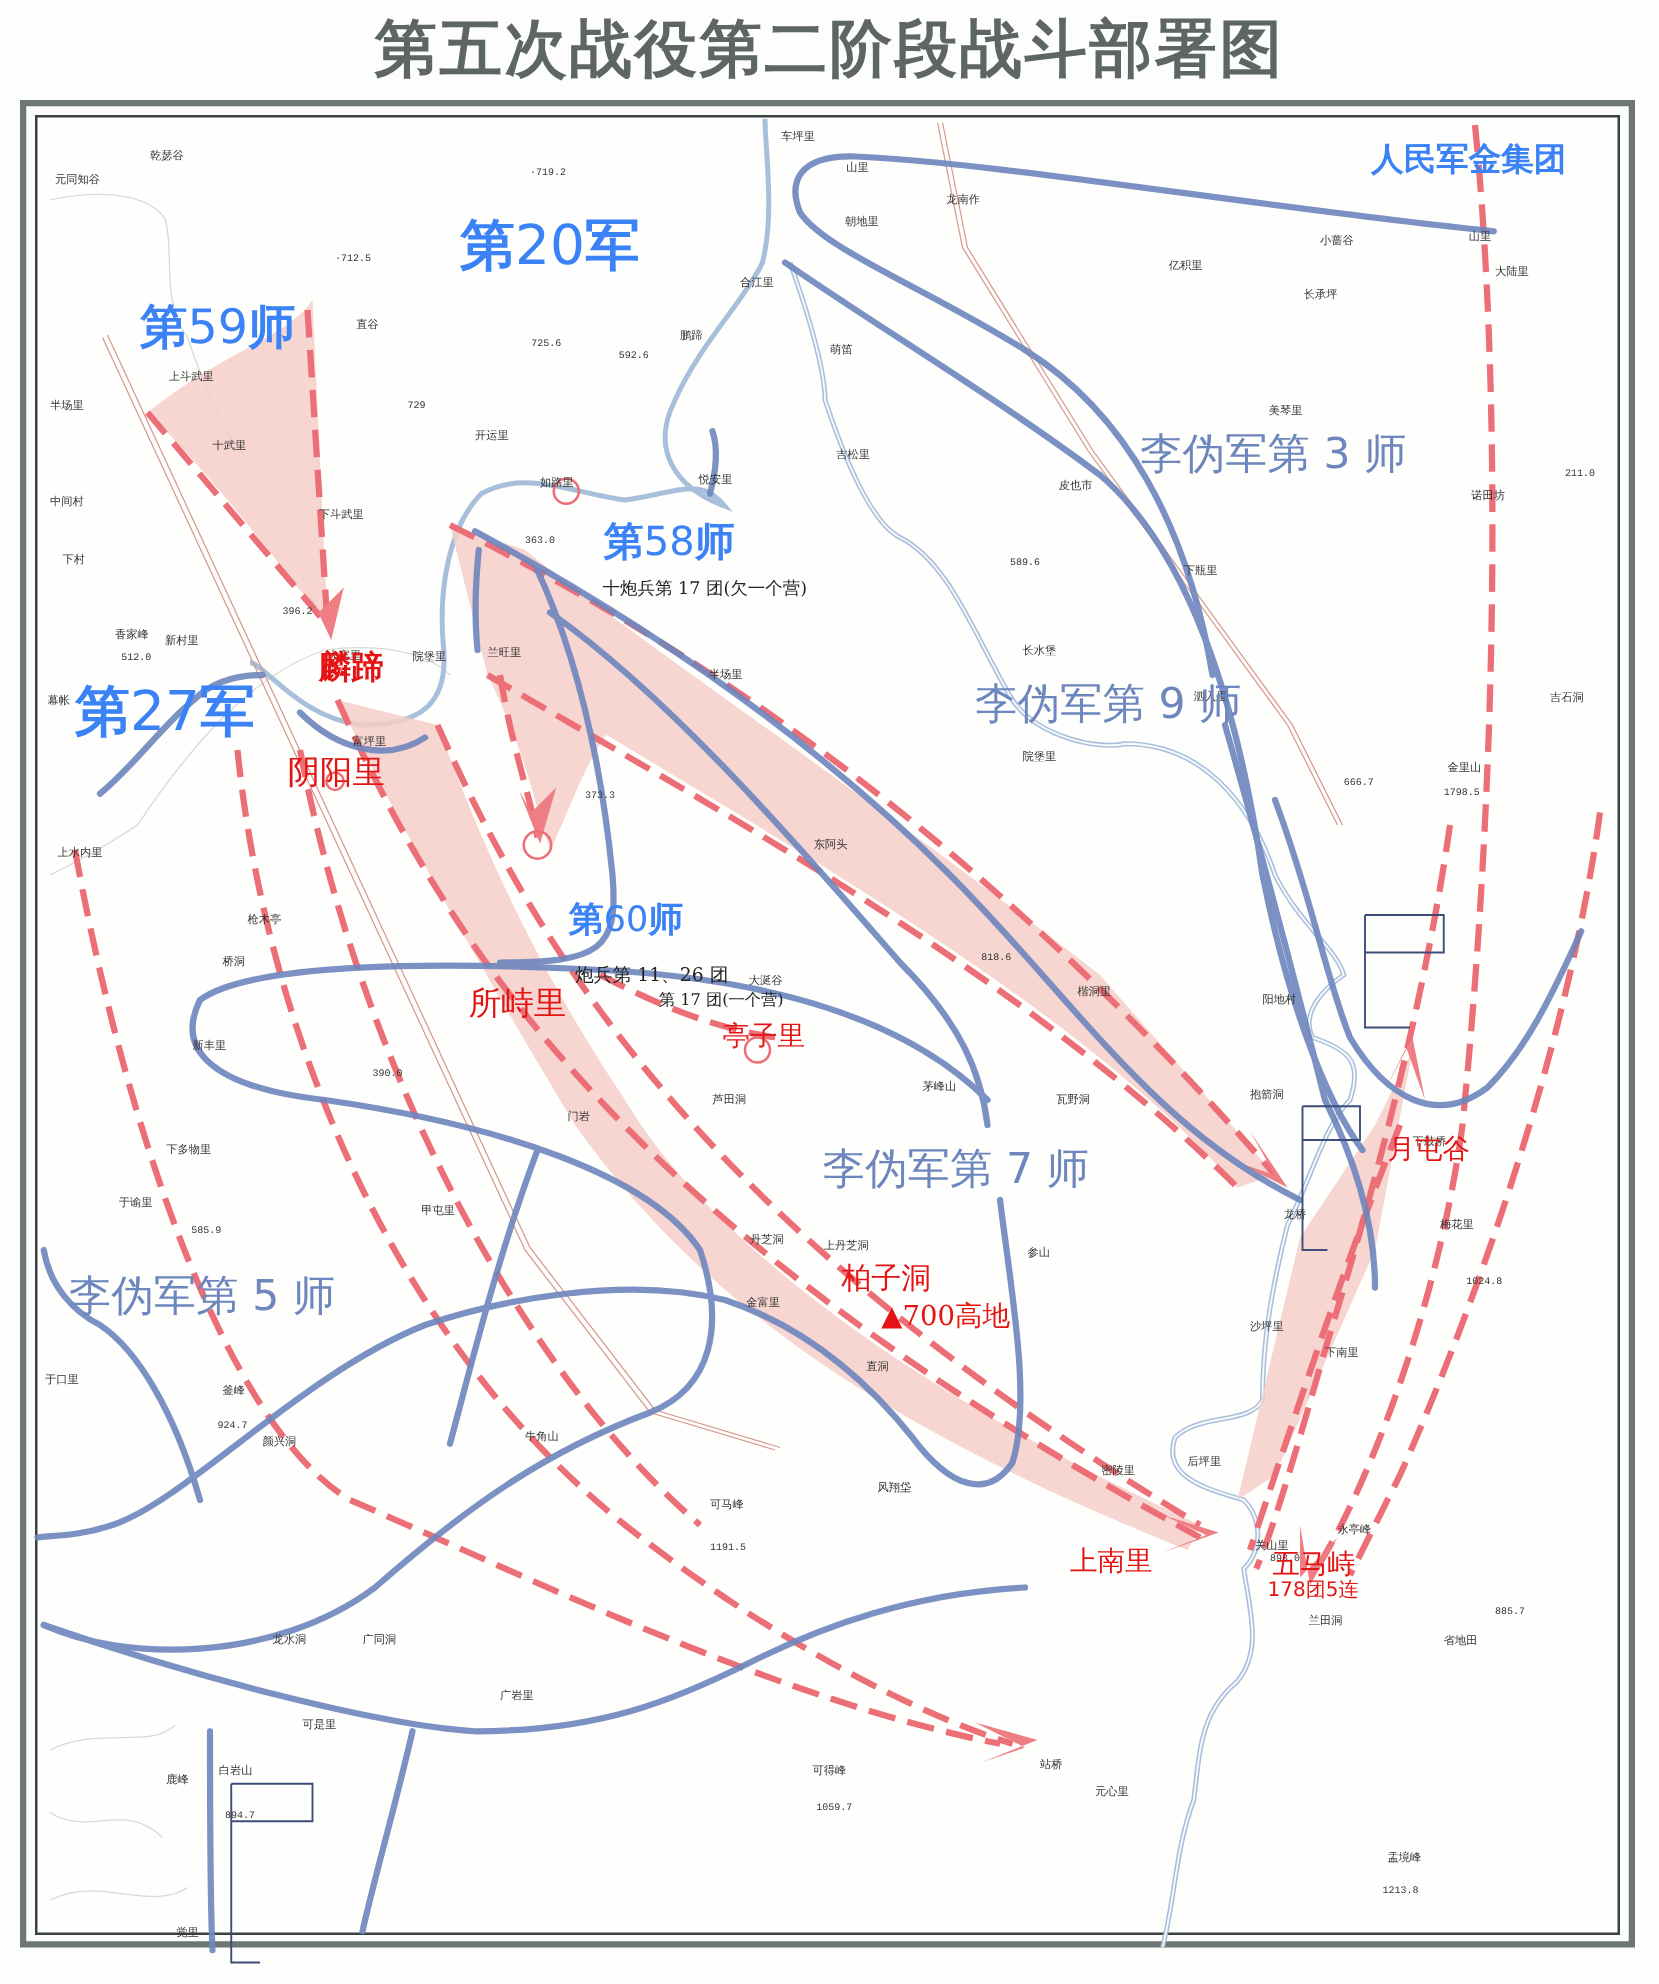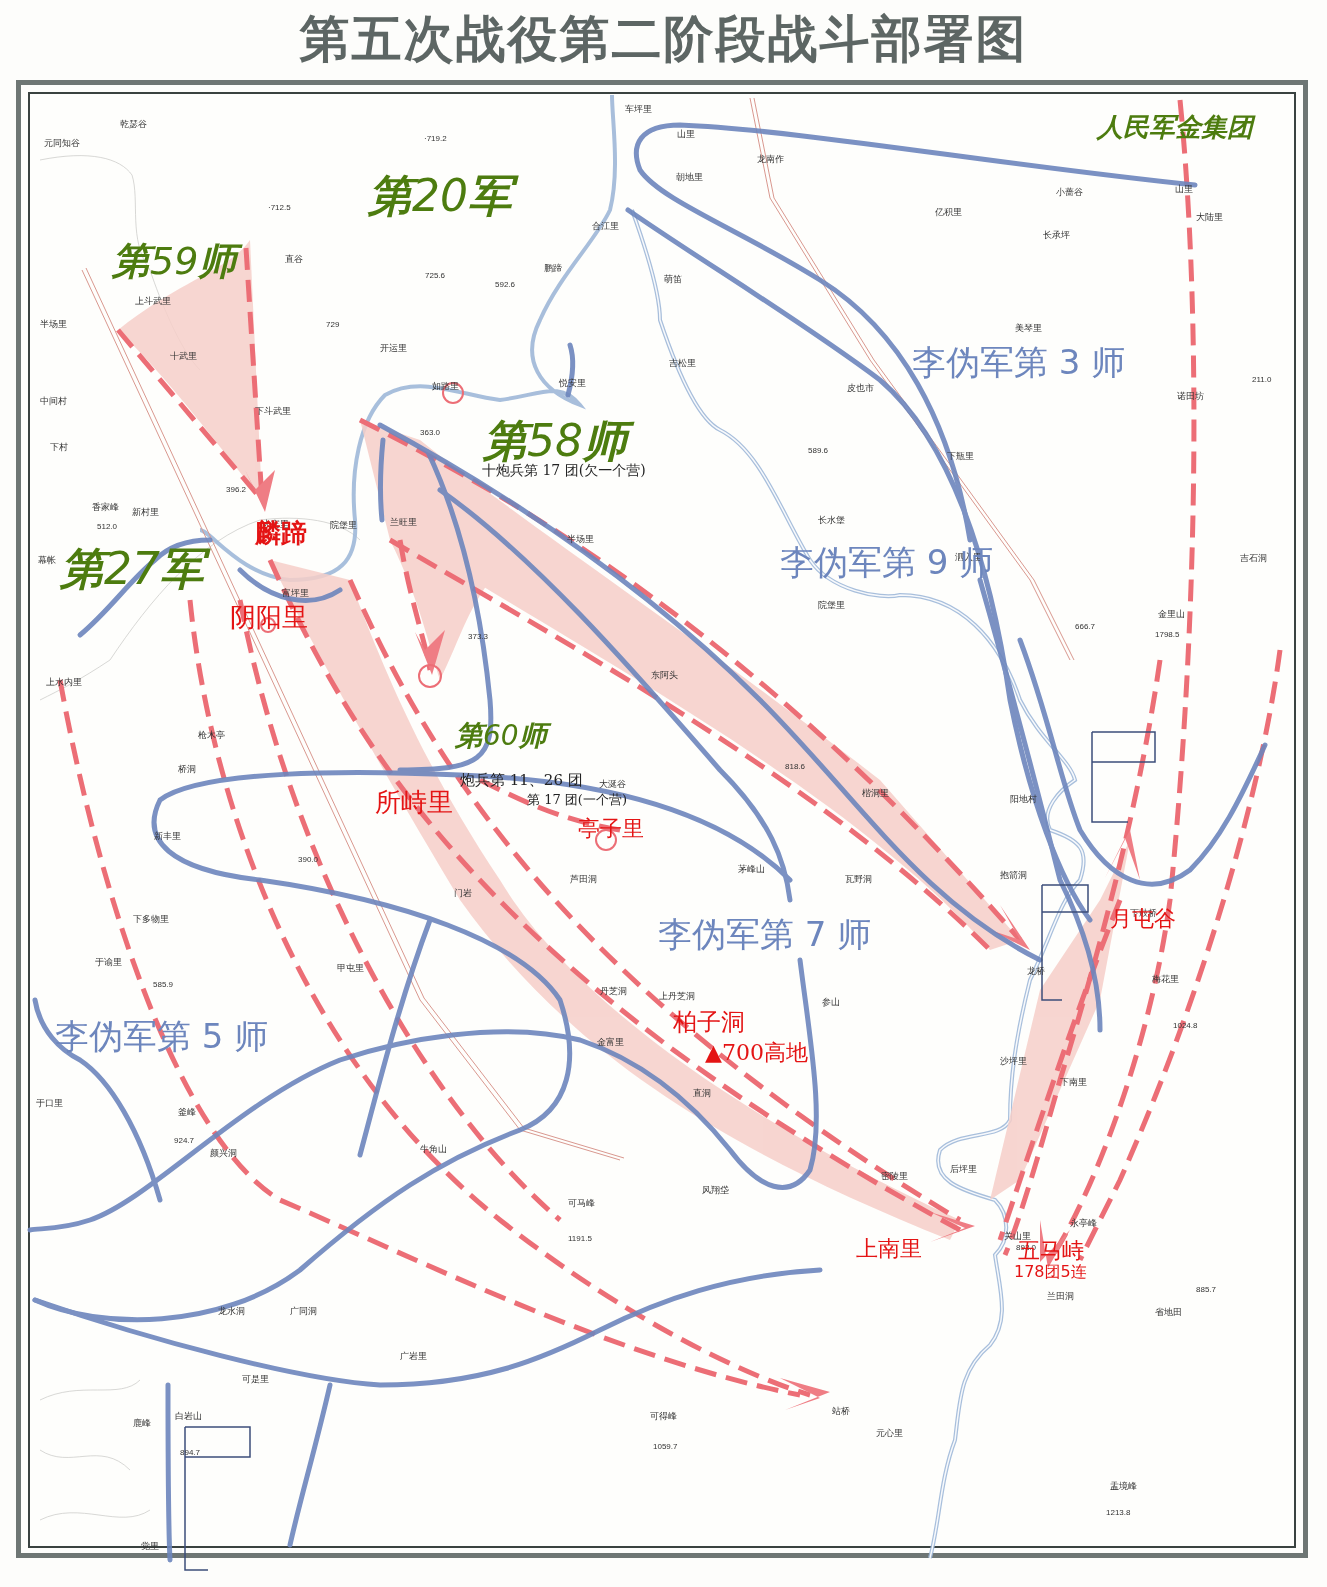--- a/index.html
+++ b/index.html
@@ -2,22 +2,22 @@
 <html><head>
 <meta charset="utf-8">
 <style>
   html, body { margin:0; padding:0; background:#fdfdfb; }
   body { width:1327px; height:1587px; position:relative; overflow:hidden; font-family:"DejaVu Serif", serif; }
   .title { position:absolute; left:0; top:6px; width:1327px; text-align:center; font-family:"DejaVu Sans", sans-serif; font-weight:bold; font-size:50px; color:#5d6664; letter-spacing:2px; }
   .frame-outer { position:absolute; left:16px; top:80px; width:1292px; height:1478px; border:5px solid #6e7674; box-sizing:border-box; }
   .frame-inner { position:absolute; left:28px; top:92px; width:1268px; height:1456px; border:2px solid #3a4240; box-sizing:border-box; background:#fefefc; }
   svg.map { position:absolute; left:0; top:0; }
   .lbl { position:absolute; font-size:9px; color:#333; white-space:nowrap; font-family:"DejaVu Serif", serif; }
-  .elev { position:absolute; font-size:8px; color:#333; white-space:nowrap; font-family:Liberation Sans, sans-serif;text-align:center; }
-  .unit-cn { position:absolute; font-family:"DejaVu Sans", sans-serif; font-weight:bold; color:#4d7c0f; white-space:nowrap;font-style:italic; }
+  .elev { position:absolute; font-size:8px; color:#333; white-space:nowrap; font-family:Liberation Mono, monospace;text-align:center; }
+  .unit-cn { position:absolute; font-family:"DejaVu Sans", sans-serif; font-weight:bold; color:#3b82f6; white-space:nowrap; }
   .unit-num { font-family:"DejaVu Sans", sans-serif; font-weight:normal; }
   .enemy { position:absolute; font-family:"DejaVu Sans", sans-serif; color:#6d86bd; white-space:nowrap; }
   .red { position:absolute; font-family:"DejaVu Sans", sans-serif; color:#e41414; white-space:nowrap; }
   .sub { position:absolute; font-size:14px; color:#222; white-space:nowrap; font-family:"DejaVu Serif", serif; }
 </style>
 </head>
 <body>
 
 <div class="title">第五次战役第二阶段战斗部署图</div>
 <div class="frame-outer"></div>
@@ -238,21 +238,21 @@
     <div class="elev" style="left: 653px; top: 1442px;">1059.7</div>
     <div class="elev" style="left: 1106px; top: 1508px;">1213.8</div>
   </div>
 
 <div class="unit-cn" style="left:368px;top:167px;font-size:44px;">
   <span>第</span><span class="unit-num">20</span><span>军</span>
 </div>
 <div class="unit-cn" style="left:112px;top:236px;font-size:38px;">
   <span>第</span><span class="unit-num">59</span><span>师</span>
 </div>
-<div class="unit-cn" style="left:483px;top:412px;font-size:44px;">
+<div class="unit-cn" style="left:483px;top:412px;font-size:32px;">
   <span>第</span><span class="unit-num">58</span><span>师</span>
 </div>
 <div class="sub" style="left:482px;top:462px;">十炮兵第 17 团(欠一个营)</div>
 <div class="unit-cn" style="left:60px;top:540px;font-size:44px;">
   <span>第</span><span class="unit-num">27</span><span>军</span>
 </div>
 <div class="unit-cn" style="left:455px;top:717px;font-size:28px;">
   <span>第</span><span class="unit-num">60</span><span>师</span>
 </div>
 <div class="sub" style="left:460px;top:771px;font-size:15px;">炮兵第 11、26 团</div>

